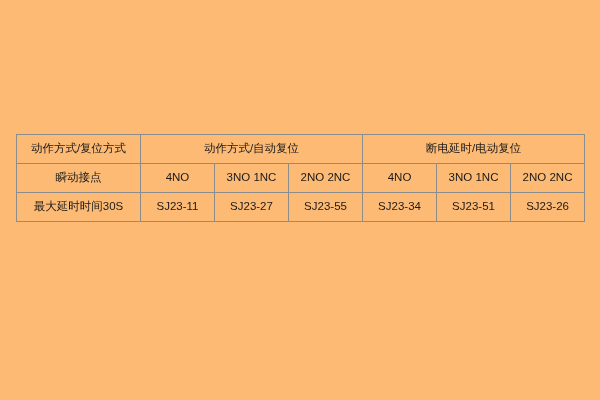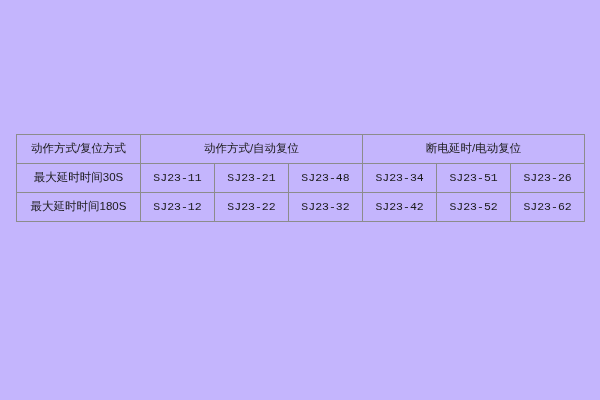--- a/index.html
+++ b/index.html
@@ -10,21 +10,21 @@
     width: 600px;
     height: 400px;
     background: #ffffff;
     font-family: "Liberation Sans", "DejaVu Sans", sans-serif;
     overflow: hidden;
   }
   #page {
     position: relative;
     width: 600px;
     height: 400px;
-    background: #c4b5fd;
+    background: #fdba74;
   }
   #spec-table {
     position: absolute;
     left: 16px;
     top: 134px;
     width: 568px;
     border-collapse: collapse;
     table-layout: fixed;
   }
   #spec-table td {
@@ -35,21 +35,21 @@
     font-size: 11.5px;
     color: #1a1a1a;
     padding: 0 2px;
     white-space: nowrap;
     line-height: 1.2;
   }
   td.label-cell {
     font-size: 11.5px;
   }
   td.model-cell {
-    font-family: Liberation Mono, monospace;
+    font-family: Liberation Sans, sans-serif;
     font-size: 11.5px;
   }
   col.c-label { width: 124px; }
   col.c-data  { width: 74px; }
 </style>
 </head>
 <body>
 
 <div id="page">
   <table id="spec-table">
@@ -62,32 +62,32 @@
       <col class="c-data">
       <col class="c-data">
     </colgroup>
     <tbody>
         <tr>
           <td class="label-cell">动作方式/复位方式</td>
           <td colspan="3" class="label-cell">动作方式/自动复位</td>
           <td colspan="3" class="label-cell">断电延时/电动复位</td>
         </tr>
         <tr>
+          <td class="label-cell">瞬动接点</td>
+          <td class="label-cell">4NO</td>
+          <td class="label-cell">3NO 1NC</td>
+          <td class="label-cell">2NO 2NC</td>
+          <td class="label-cell">4NO</td>
+          <td class="label-cell">3NO 1NC</td>
+          <td class="label-cell">2NO 2NC</td>
+        </tr>
+        <tr>
           <td class="label-cell">最大延时时间30S</td>
           <td class="model-cell">SJ23-11</td>
-          <td class="model-cell">SJ23-21</td>
-          <td class="model-cell">SJ23-48</td>
+          <td class="model-cell">SJ23-27</td>
+          <td class="model-cell">SJ23-55</td>
           <td class="model-cell">SJ23-34</td>
           <td class="model-cell">SJ23-51</td>
           <td class="model-cell">SJ23-26</td>
-        </tr>
-        <tr>
-          <td class="label-cell">最大延时时间180S</td>
-          <td class="model-cell">SJ23-12</td>
-          <td class="model-cell">SJ23-22</td>
-          <td class="model-cell">SJ23-32</td>
-          <td class="model-cell">SJ23-42</td>
-          <td class="model-cell">SJ23-52</td>
-          <td class="model-cell">SJ23-62</td>
         </tr>
       </tbody>
   </table>
 </div>
 
 </body></html>

